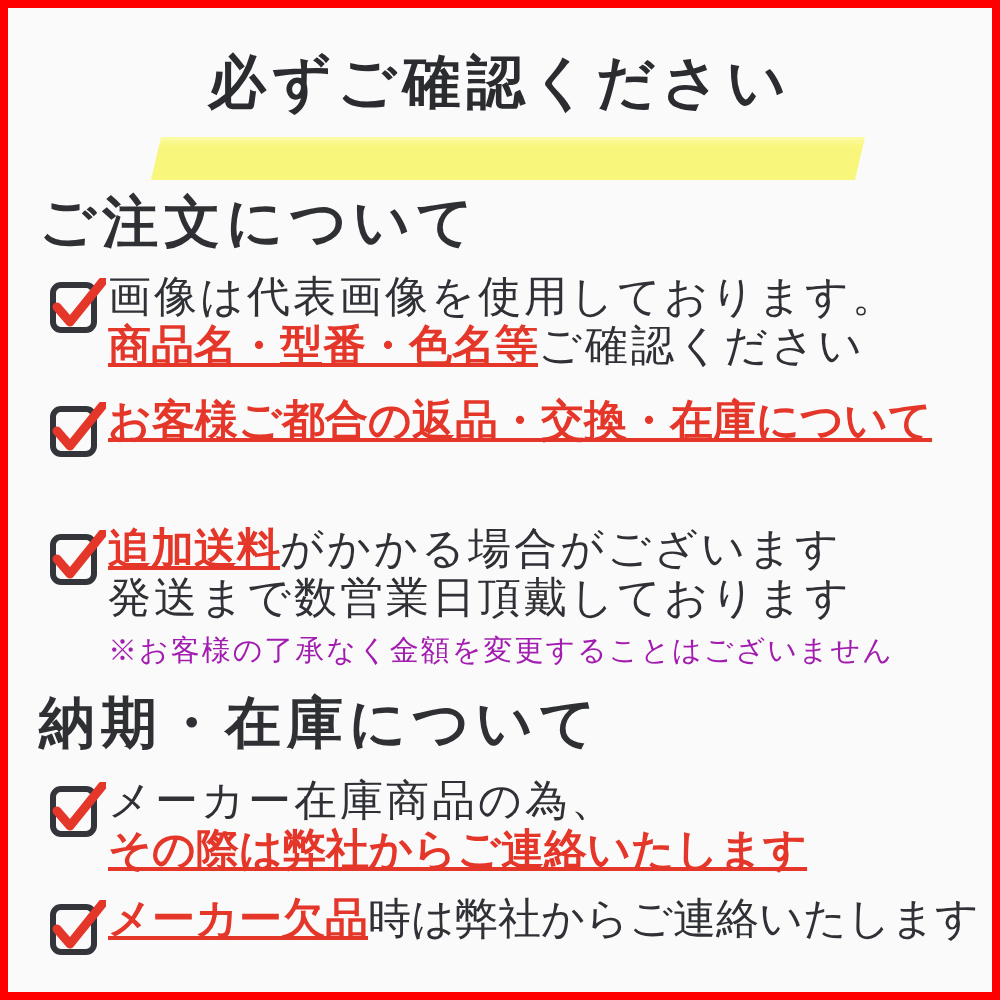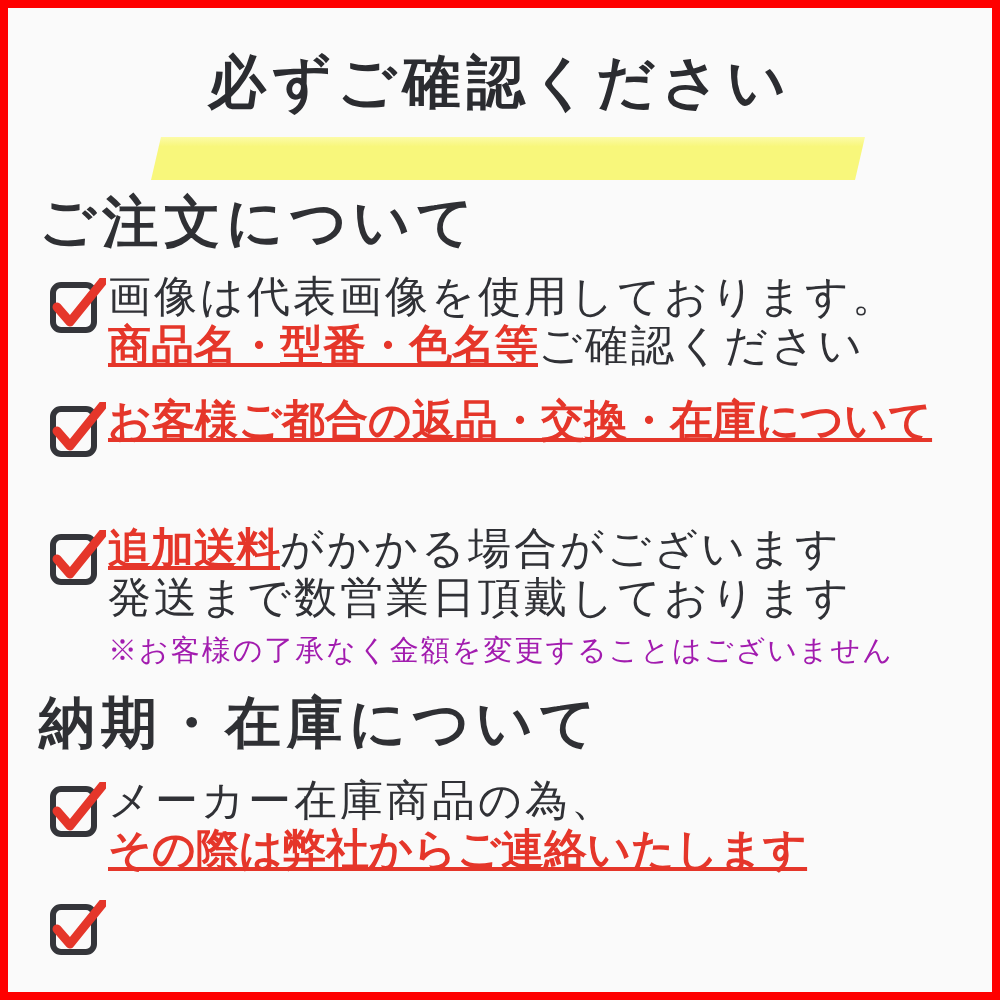--- a/index.html
+++ b/index.html
@@ -112,15 +112,18 @@
       <div class="line">メーカー在庫商品の為、</div>
       <div class="line red tight">その際は弊社からご連絡いたします</div>
     </div>
   </div>
 
   <div class="item item-5">
     <svg class="checkbox" width="58" height="56" viewBox="0 0 58 56">
       <rect x="5" y="7" width="41" height="45" rx="8" fill="none" stroke="#34353a" stroke-width="6"></rect>
       <path d="M9 29 L22 44 L55 3" fill="none" stroke="#e5362a" stroke-width="9" stroke-linecap="round" stroke-linejoin="round"></path>
     </svg>
+    <div class="lines tight">
+      <div class="line"><span class="red">メーカー欠品</span><span>時は弊社からご連絡いたします</span></div>
+    </div>
   </div>
 
 </div>
 
 </body></html>

